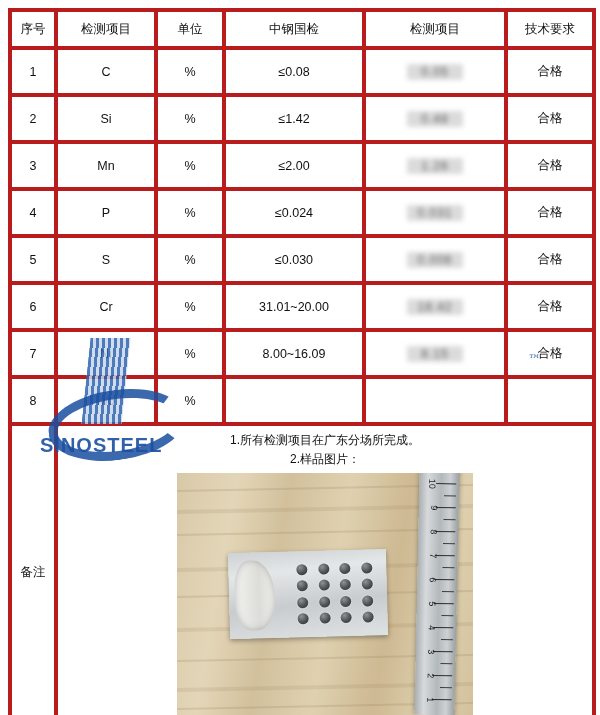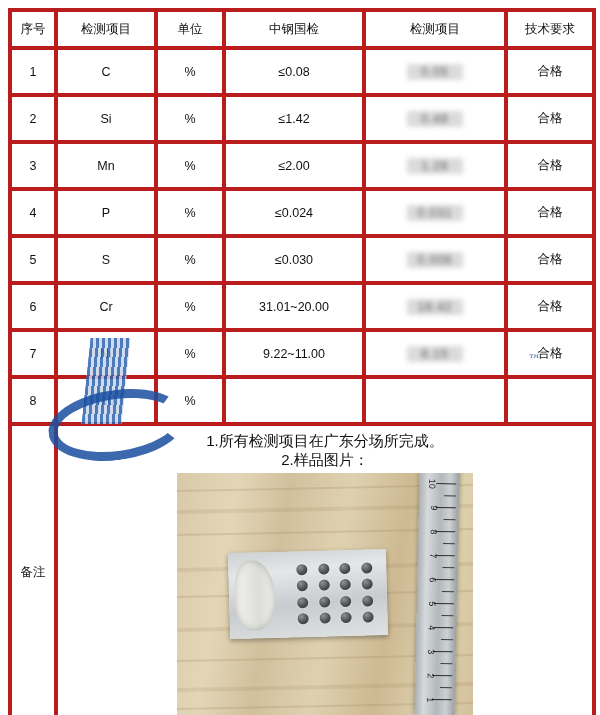--- a/index.html
+++ b/index.html
@@ -69,21 +69,21 @@
   }
   td.remark-body {
     height: 292px;
     vertical-align: top;
     text-align: left;
     padding: 0;
     position: relative;
   }
   .remark-lines {
     text-align: center;
-    font-size: 15px;
+    font-size: 12px;
     line-height: 19px;
     color: #111;
     padding-top: 4px;
   }
   .photo-wrap {
     margin: 4px auto 0 auto;
     width: 296px;
     height: 244px;
     position: relative;
     overflow: hidden;
@@ -311,21 +311,21 @@
         <td>Cr</td>
         <td>%</td>
         <td>31.01~20.00</td>
         <td><span class="blur">18.42</span></td>
         <td>合格</td>
       </tr>
       <tr>
         <td>7</td>
         <td>Ni</td>
         <td>%</td>
-        <td>9.22~11.00</td>
+        <td>8.00~16.09</td>
         <td><span class="blur">8.15</span></td>
         <td>合格</td>
       </tr>
       <tr>
         <td>8</td>
         <td>Mo</td>
         <td>%</td>
         <td></td>
         <td></td>
         <td></td>
@@ -405,16 +405,17 @@
         </td>
       </tr>
     </tbody>
   </table>
 
   <div class="watermark">
     <div class="wm-mark">
       <div class="bars"></div>
       <div class="swoosh"></div>
     </div>
+    <div class="wm-sub">SINOSTEEL</div>
     <div class="wm-tm">™</div>
   </div>
 
 </div>
 
 </body></html>

